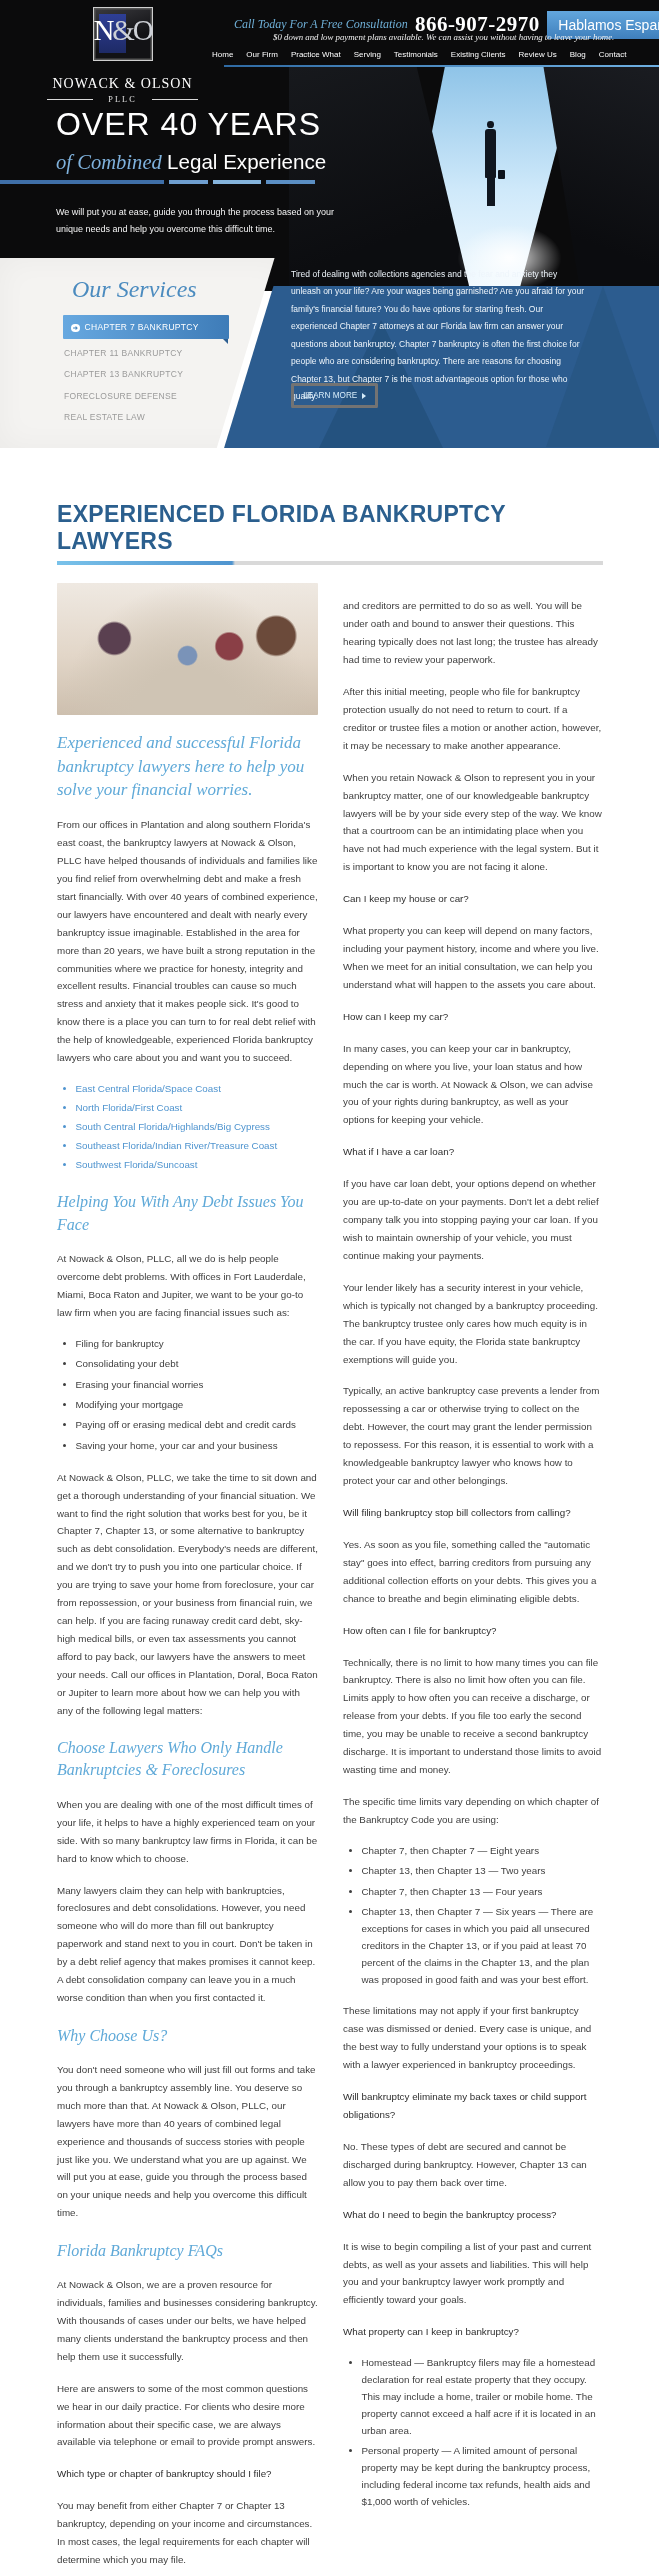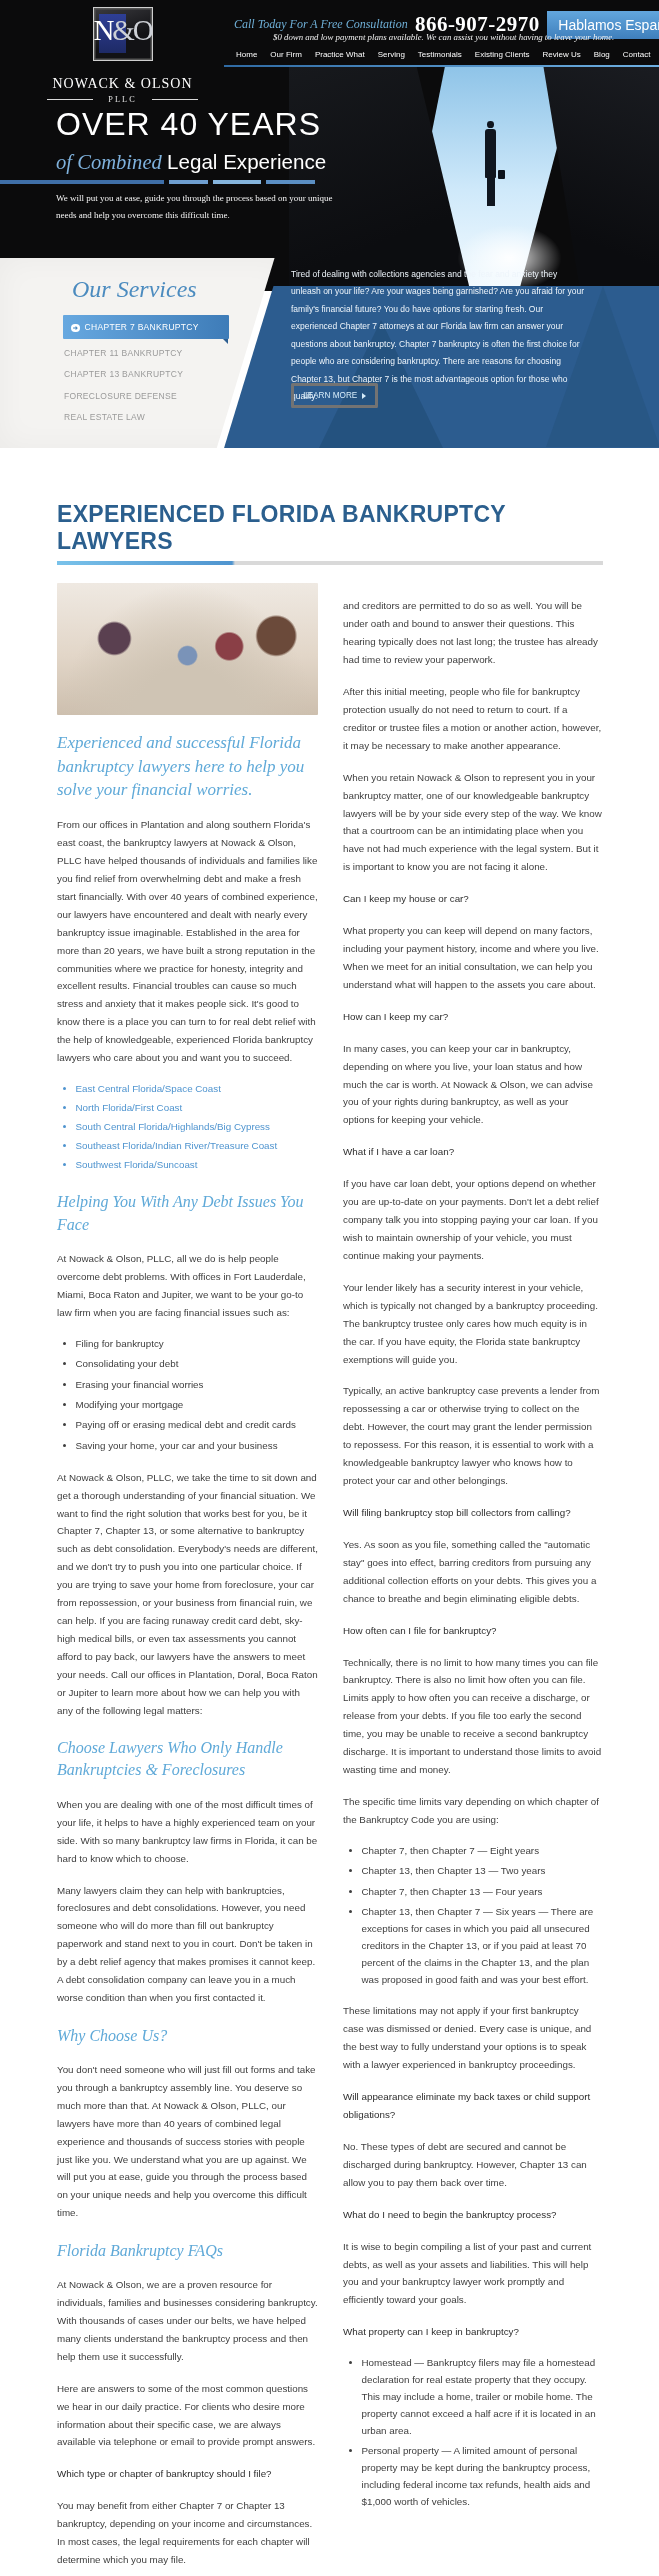--- a/index.html
+++ b/index.html
@@ -38,32 +38,32 @@
   .logo-pllc .rule { height:1px; width:46px; background:#d9d9d9; }
   .logo-pllc .txt { font-family:"Liberation Serif",serif; font-size:8.2px; letter-spacing:2.1px; }
 
   .cta-row { position:absolute; left:234px; top:11.3px; width:412px; z-index:5; display:flex; align-items:center; gap:7.2px; }
   .cta-text { font-family:"Liberation Serif",serif; font-style:italic; font-size:12px; color:#6fb0d8; white-space:nowrap; }
   .phone-number { font-family:"Liberation Serif",serif; font-size:21px; color:#fff; font-weight:bold; white-space:nowrap; letter-spacing:0.5px; }
   .lang-btn { display:inline-block; background:linear-gradient(180deg,#62a6dd,#3f7fbc); color:#fff; font-size:14px;
     padding:5.7px 11.3px; border-radius:0; text-decoration:none; white-space:nowrap; cursor:pointer; }
   .tagline { position:absolute; left:273px; top:32px; width:361px; z-index:5; font-family:"Liberation Serif",serif;
     font-style:italic; font-size:8.8px; color:#f2f2f2; }
-  .main-nav { position:absolute; left:236px; top:50px; width:422px; z-index:5; display:flex; gap:13px; }
+  .main-nav { position:absolute; left:212px; top:50px; width:422px; z-index:5; display:flex; gap:13px; }
   .nav-item { color:#fff; font-size:8px; text-decoration:none; white-space:nowrap; cursor:pointer; }
   .nav-underline { position:absolute; left:224px; top:65px; right:0; height:1.5px; z-index:5;
     background:linear-gradient(90deg,#2f6aa3,#6fb0e2); }
 
   .hero-copy { position:absolute; left:56px; top:106px; z-index:4; width:289px; }
   .hero-line1 { font-size:32px; color:#fff; font-weight:normal; letter-spacing:1px; }
   .hero-line2 { margin-top:7.2px; font-size:20.6px; color:#fff; }
   .hero-line2 .it { font-family:"Liberation Serif",serif; font-style:italic; color:#7fb2dd; margin-right:5.2px; }
   .hero-stripe { position:absolute; left:-56px; top:74px; width:315px; height:3.6px;
     background:linear-gradient(90deg,#3f6fa8 0 52%,transparent 52% 53.5%,#6f9fd0 53.5% 66%,transparent 66% 67.5%,#85b4dd 67.5% 83%,transparent 83% 84.5%,#5b8fc4 84.5% 100%); }
-  .hero-para { margin-top:16px; font-size:9px; line-height:1.85; color:#f5f5f5; width:278px;font-family:Liberation Serif, serif; }
+  .hero-para { margin-top:30px; font-size:9px; line-height:1.85; color:#f5f5f5; width:278px; }
 
   
   .services { position:relative; height:190px; margin-top:-33px; z-index:6; }
   .svc-right-bg { position:absolute; left:0; top:28px; right:0; bottom:0; background:#2c5c8f;
     clip-path:polygon(41.5% 0,100% 0,100% 100%,34% 100%); }
   .svc-chev1 { position:absolute; left:319px; top:62px; width:0; height:0; border-left:62px solid transparent;
     border-right:62px solid transparent; border-bottom:128px solid rgba(23,62,96,.35); }
   .svc-chev2 { position:absolute; left:546px; top:28px; width:0; height:0; border-left:57px solid transparent;
     border-right:57px solid transparent; border-bottom:161px solid rgba(34,75,112,.30); }
   .svc-left-bg { position:absolute; left:0; top:0; width:289px; bottom:0; background:#f4f3f1;
@@ -244,21 +244,21 @@
           <p class="q">How often can I file for bankruptcy?</p>
           <p>Technically, there is no limit to how many times you can file bankruptcy. There is also no limit how often you can file. Limits apply to how often you can receive a discharge, or release from your debts. If you file too early the second time, you may be unable to receive a second bankruptcy discharge. It is important to understand those limits to avoid wasting time and money.</p>
           <p>The specific time limits vary depending on which chapter of the Bankruptcy Code you are using:</p>
           <ul>
             <li>Chapter 7, then Chapter 7 — Eight years</li>
             <li>Chapter 13, then Chapter 13 — Two years</li>
             <li>Chapter 7, then Chapter 13 — Four years</li>
             <li>Chapter 13, then Chapter 7 — Six years — There are exceptions for cases in which you paid all unsecured creditors in the Chapter 13, or if you paid at least 70 percent of the claims in the Chapter 13, and the plan was proposed in good faith and was your best effort.</li>
           </ul>
           <p>These limitations may not apply if your first bankruptcy case was dismissed or denied. Every case is unique, and the best way to fully understand your options is to speak with a lawyer experienced in bankruptcy proceedings.</p>
-          <p class="q">Will appearance eliminate my back taxes or child support obligations?</p>
+          <p class="q">Will bankruptcy eliminate my back taxes or child support obligations?</p>
           <p>No. These types of debt are secured and cannot be discharged during bankruptcy. However, Chapter 13 can allow you to pay them back over time.</p>
           <p class="q">What do I need to begin the bankruptcy process?</p>
           <p>It is wise to begin compiling a list of your past and current debts, as well as your assets and liabilities. This will help you and your bankruptcy lawyer work promptly and efficiently toward your goals.</p>
           <p class="q">What property can I keep in bankruptcy?</p>
           <ul>
             <li>Homestead — Bankruptcy filers may file a homestead declaration for real estate property that they occupy. This may include a home, trailer or mobile home. The property cannot exceed a half acre if it is located in an urban area.</li>
             <li>Personal property — A limited amount of personal property may be kept during the bankruptcy process, including federal income tax refunds, health aids and $1,000 worth of vehicles.</li>
           </ul>
         </div>
     </div>

